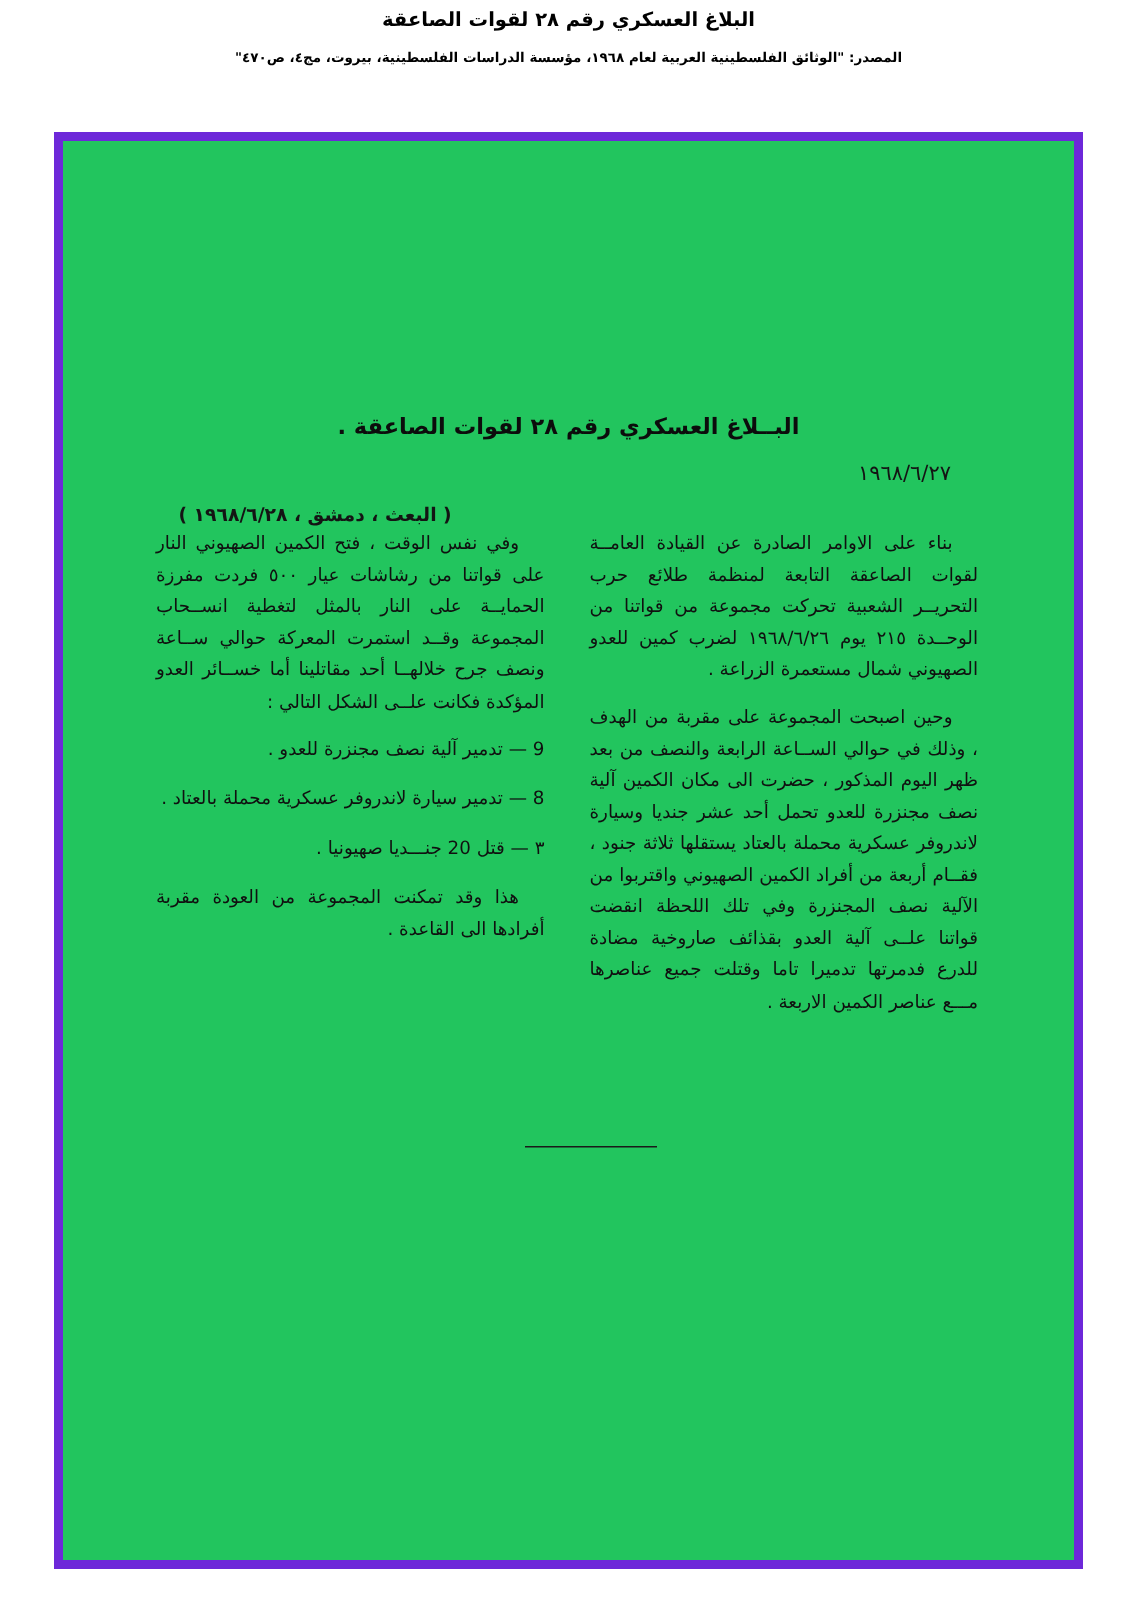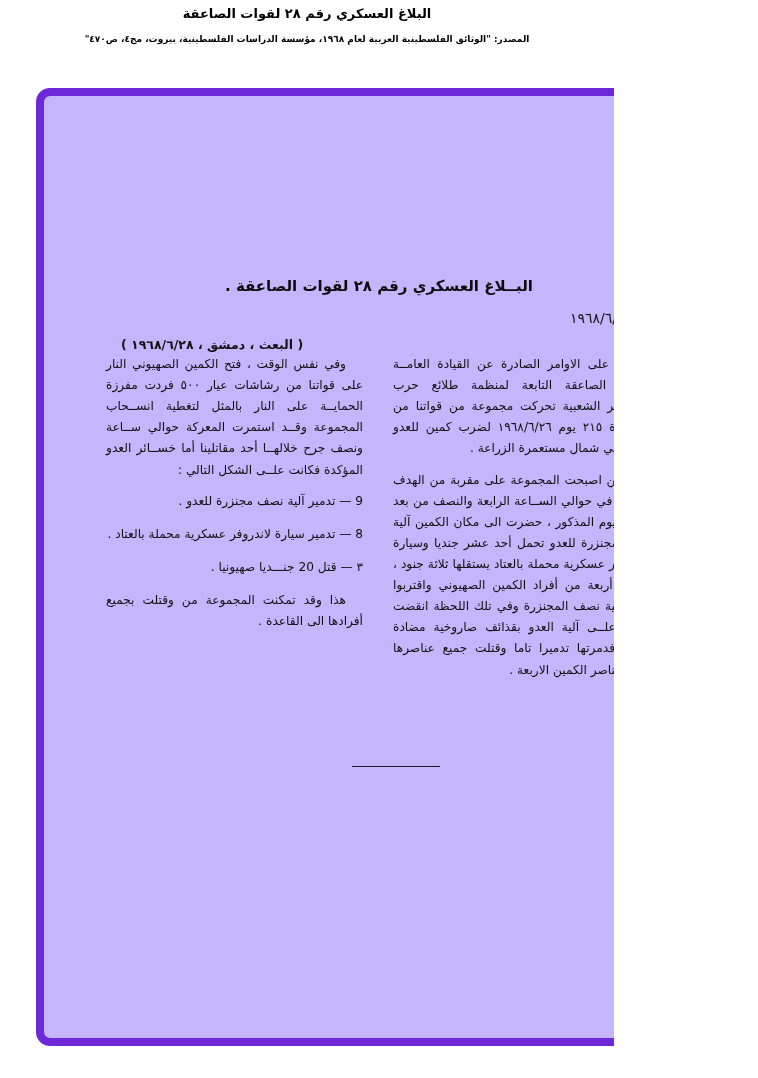--- a/index.html
+++ b/index.html
@@ -1,19 +1,19 @@
 <!DOCTYPE html>
 <html><head>
 <meta charset="utf-8">
 <style>
   * { margin: 0; padding: 0; box-sizing: border-box; }
   html, body { background: #ffffff; }
   .page {
     position: relative;
-    width: 614px;
+    width: 758px;
     height: 1078px;
     background: #ffffff;
     font-family: "DejaVu Sans", sans-serif;
     color: #141414;
     overflow: hidden;
   }
 
   
   .top-header {
     position: absolute;
@@ -35,23 +35,23 @@
     color: #000;
   }
 
   
   .doc-frame {
     position: absolute;
     left: 36px;
     top: 88px;
     width: 686px;
     height: 958px;
-    border: 8px solid #6d28d9;
-    border-radius: 14px;
-    background: #c4b5fd;
+    border: 6px solid #6d28d9;
+    border-radius: 0;
+    background: #22c55e;
   }
   .doc-inner {
     position: absolute;
     inset: 0;
     direction: rtl;
   }
 
   .doc-title-row {
     position: absolute;
     top: 180px;
@@ -141,21 +141,21 @@
         <div class="col">
           <p>بناء على الاوامر الصادرة عن القيادة العامــة لقوات الصاعقة التابعة لمنظمة طلائع حرب التحريــر الشعبية تحركت مجموعة من قواتنا من الوحــدة ٢١٥ يوم ١٩٦٨/٦/٢٦ لضرب كمين للعدو الصهيوني شمال مستعمرة الزراعة .</p>
           <p>وحين اصبحت المجموعة على مقربة من الهدف ، وذلك في حوالي الســاعة الرابعة والنصف من بعد ظهر اليوم المذكور ، حضرت الى مكان الكمين آلية نصف مجنزرة للعدو تحمل أحد عشر جنديا وسيارة لاندروفر عسكرية محملة بالعتاد يستقلها ثلاثة جنود ، فقــام أربعة من أفراد الكمين الصهيوني واقتربوا من الآلية نصف المجنزرة وفي تلك اللحظة انقضت قواتنا علــى آلية العدو بقذائف صاروخية مضادة للدرع فدمرتها تدميرا تاما وقتلت جميع عناصرها مـــع عناصر الكمين الاربعة .</p>
         </div>
 
         <div class="col">
           <p>وفي نفس الوقت ، فتح الكمين الصهيوني النار على قواتنا من رشاشات عيار ٥٠٠ فردت مفرزة الحمايــة على النار بالمثل لتغطية انســحاب المجموعة وقــد استمرت المعركة حوالي ســاعة ونصف جرح خلالهــا أحد مقاتلينا أما خســائر العدو المؤكدة فكانت علــى الشكل التالي :</p>
           <p class="item">9 — تدمير آلية نصف مجنزرة للعدو .</p>
           <p class="item">8 — تدمير سيارة لاندروفر عسكرية محملة بالعتاد .</p>
           <p class="item">٣ — قتل 20 جنـــديا صهيونيا .</p>
-          <p>هذا وقد تمكنت المجموعة من وقتلت بجميع أفرادها الى القاعدة .</p>
+          <p>هذا وقد تمكنت المجموعة من العودة مقربة أفرادها الى القاعدة .</p>
         </div>
 
       </div>
 
       <hr class="bottom-rule">
 
     </div>
   </div>
 
 </div>

